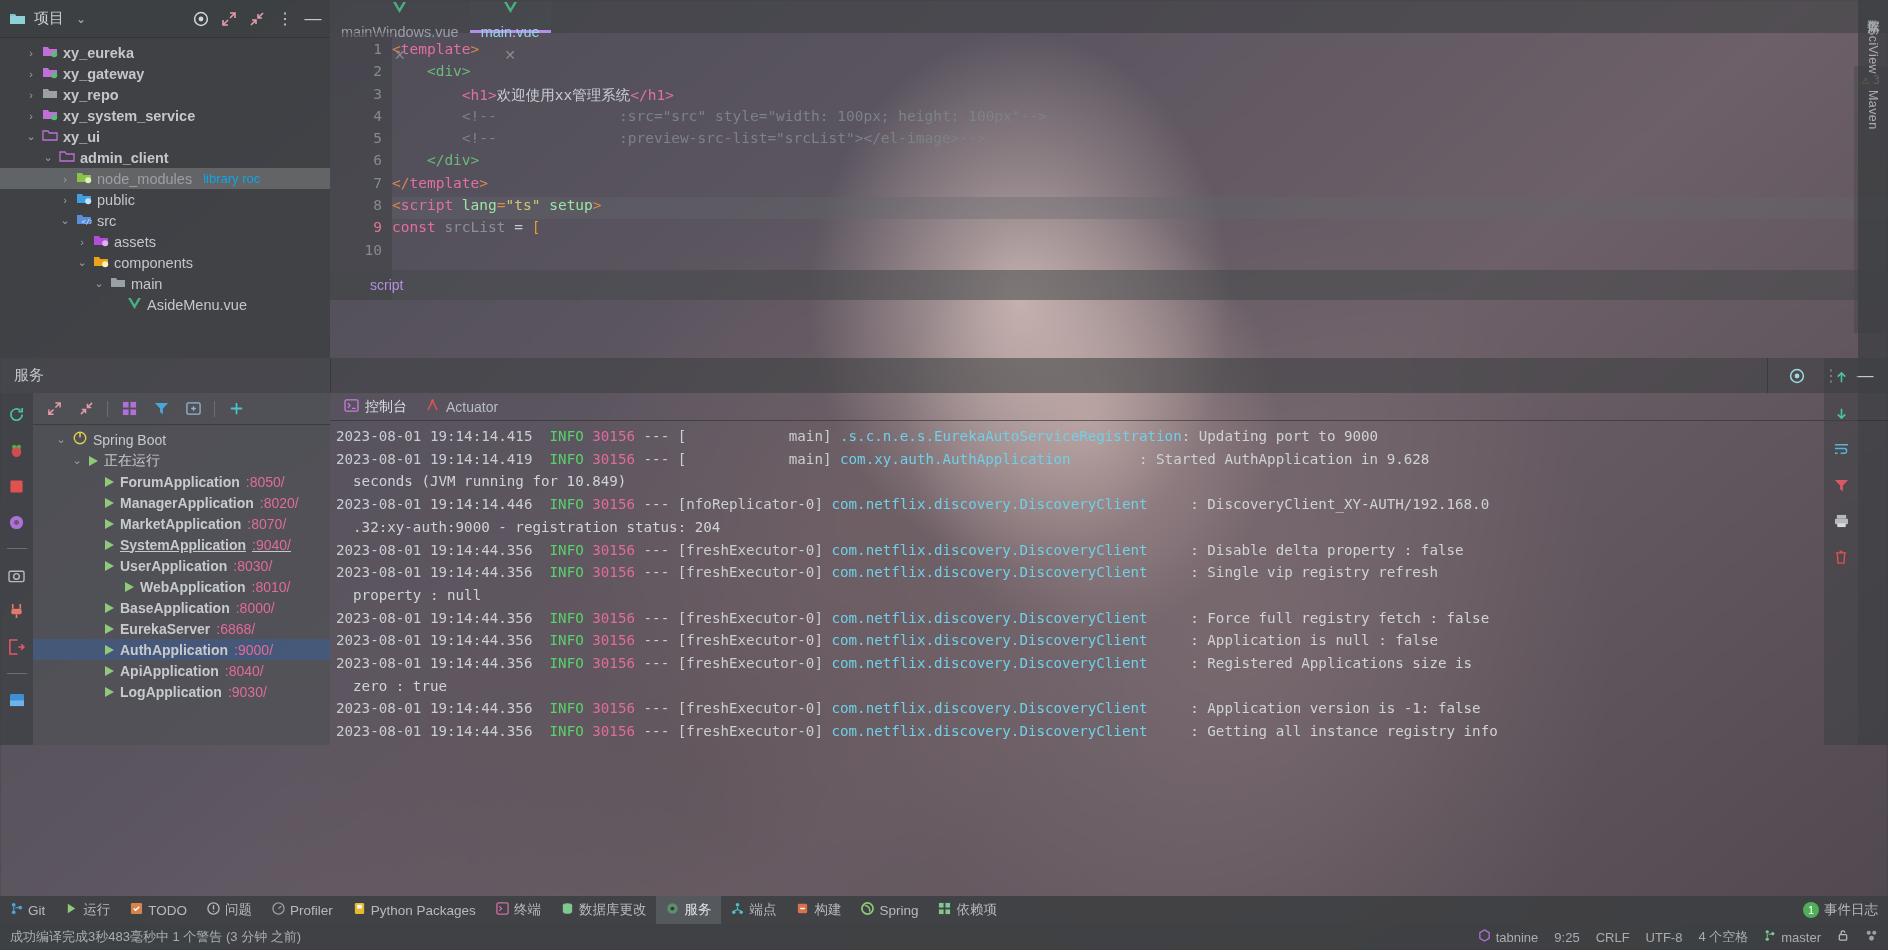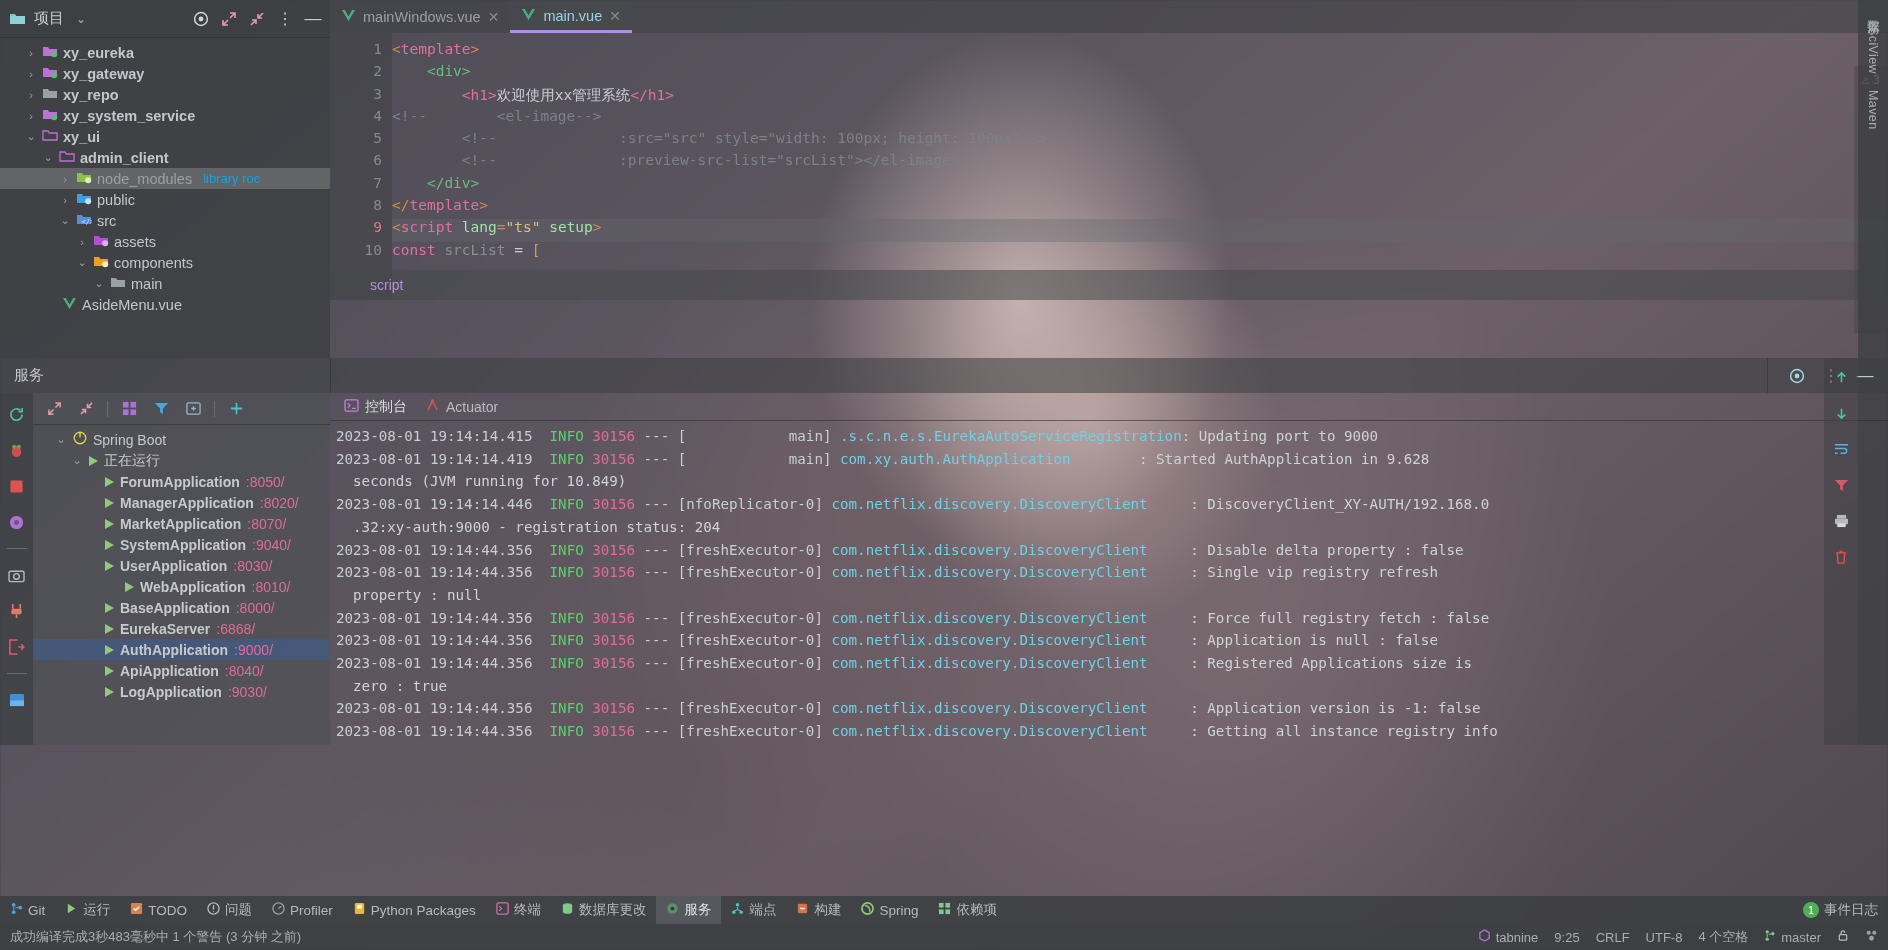--- a/index.html
+++ b/index.html
@@ -39,21 +39,21 @@
         white-space:nowrap; color:#c3c7cb; }
   .row.sel{ background:rgba(110,112,114,.75); }
   .arrow{ width:12px;display:inline-block;color:#9aa0a6;font-size:11px;text-align:center;}
   .lbl-dim{ color:#0ea5e9; font-size:13px; margin-left:6px;}
   .bold{ font-weight:bold; }
   
   #editor{ left:330px; top:0; width:1558px; height:300px; }
   #tabs{ height:33px; display:flex; align-items:flex-end;
          background:rgba(60,63,65,.55); }
   .tab{ height:32px;display:flex;align-items:center;gap:7px;padding:0 11px;
-        font-size:14.5px; color:#9b9fa3; }
+        font-size:14.5px; color:#9b9fa3;flex-direction:column; }
   .tab.active{ color:#9ad1e8; background:rgba(71,75,78,.55);
         border-bottom:3px solid #b38ee8; }
   .tab .x{ color:#888c90; font-size:14px; }
   #code{ position:relative; height:267px; display:flex;
          font-family:"DejaVu Sans Mono", monospace; font-size:14.5px; }
   #gutter{ width:62px; text-align:right; padding-top:8px;
            color:#868a8d; background:rgba(60,63,65,.45); }
   #gutter div{ height:22.3px; padding-right:10px; }
   #gutter div.cur{ color:#e2768f; }
   #codelines{ flex:1; padding-top:8px; position:relative; }
@@ -236,21 +236,21 @@
           </svg></span>
         <span>components</span>
       </div>
       <div class="row" style="padding-left: 93px;">
         <span class="arrow">⌄</span>
         <span><svg width="16" height="13" viewBox="0 0 16 13">
             <path d="M1 2h5l1.3 2H15v7H1z" fill="#9aa0a6"></path>
           </svg></span>
         <span>main</span>
       </div>
-      <div class="row" style="padding-left: 45px;">
+      <div class="row" style="padding-left: 110px;">
         <span class="arrow"></span>
         <span><svg width="15" height="13" viewBox="0 0 16 14">
             <path d="M1 1h3l4 7 4-7h3L8 13z" fill="#49b07e"></path>
           </svg></span>
         <span>AsideMenu.vue</span>
       </div>
     </div>
 </div>
 
 <div class="ov" id="editor">
@@ -280,21 +280,20 @@
         <div>6</div>
         <div>7</div>
         <div>8</div>
         <div class="cur">9</div>
         <div>10</div>
       </div>
     <div id="codelines">
         <div class="cl"><span class="tg">&lt;</span><span class="kw">template</span><span class="tg">&gt;</span></div>
         <div class="cl">    <span class="gn">&lt;div&gt;</span></div>
         <div class="cl">        <span class="kw">&lt;h1&gt;</span><span class="pl">欢迎使用xx管理系统</span><span class="kw">&lt;/h1&gt;</span></div>
-        <div class="cl"><span class="cm">&lt;!--        &lt;el-image--&gt;</span></div>
         <div class="cl">        <span class="cm">&lt;!--              :src="src" style="width: 100px; height: 100px"--&gt;</span></div>
         <div class="cl">        <span class="cm">&lt;!--              :preview-src-list="srcList"&gt;&lt;/el-image&gt;--&gt;</span></div>
         <div class="cl">    <span class="gn">&lt;/div&gt;</span></div>
         <div class="cl"><span class="tg">&lt;/</span><span class="kw">template</span><span class="tg">&gt;</span></div>
         <div class="cl hl"><span class="tg">&lt;</span><span class="kw">script</span> <span class="at">lang</span><span class="tg">=</span><span class="st">"ts"</span> <span class="at">setup</span><span class="tg">&gt;</span></div>
         <div class="cl"><span class="kw">const</span> <span class="dim">srcList</span> <span class="pl">=</span> <span class="br">[</span></div>
       </div>
     <div id="ed-right">
       <div style="display:flex;align-items:center;gap:3px;justify-content:center;padding-top:6px;">
         <span style="color:#e8c048;font-size:13px;">⚠</span>
@@ -450,21 +449,21 @@
             <span class="tri"></span>
             <span class="bold">ManagerApplication</span>
             <span class="port">:8020/</span>
           </div>
           <div class="svc-row" style="padding-left: 54px;">
             <span class="arrow"></span>
             <span class="tri"></span>
             <span class="bold">MarketApplication</span>
             <span class="port">:8070/</span>
           </div>
-          <div class="svc-row" style="padding-left: 54px;">
+          <div class="svc-row" style="padding-left: 54px; text-decoration: underline;">
             <span class="arrow"></span>
             <span class="tri"></span>
             <span class="bold">SystemApplication</span>
             <span class="port">:9040/</span>
           </div>
           <div class="svc-row" style="padding-left: 54px;">
             <span class="arrow"></span>
             <span class="tri"></span>
             <span class="bold">UserApplication</span>
             <span class="port">:8030/</span>

